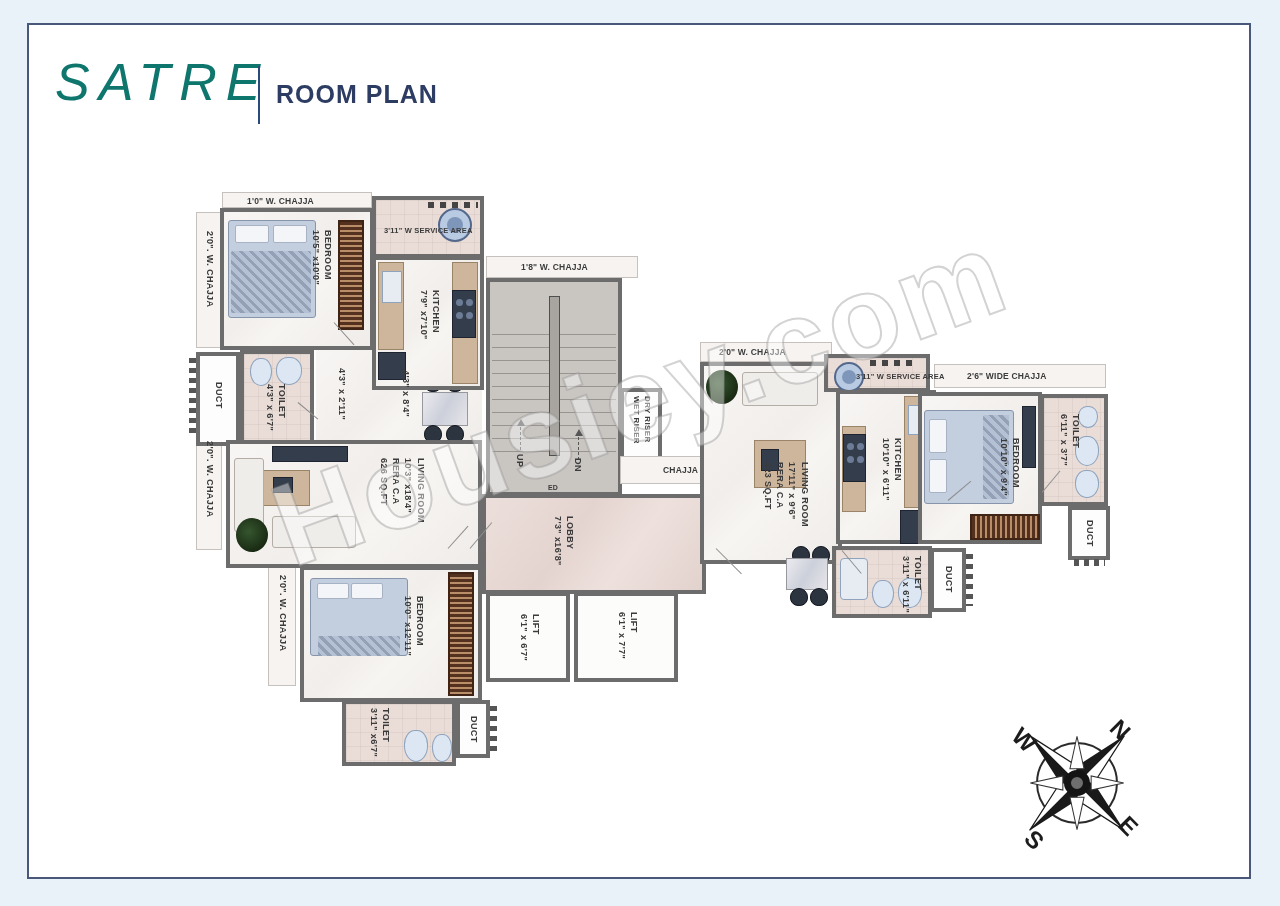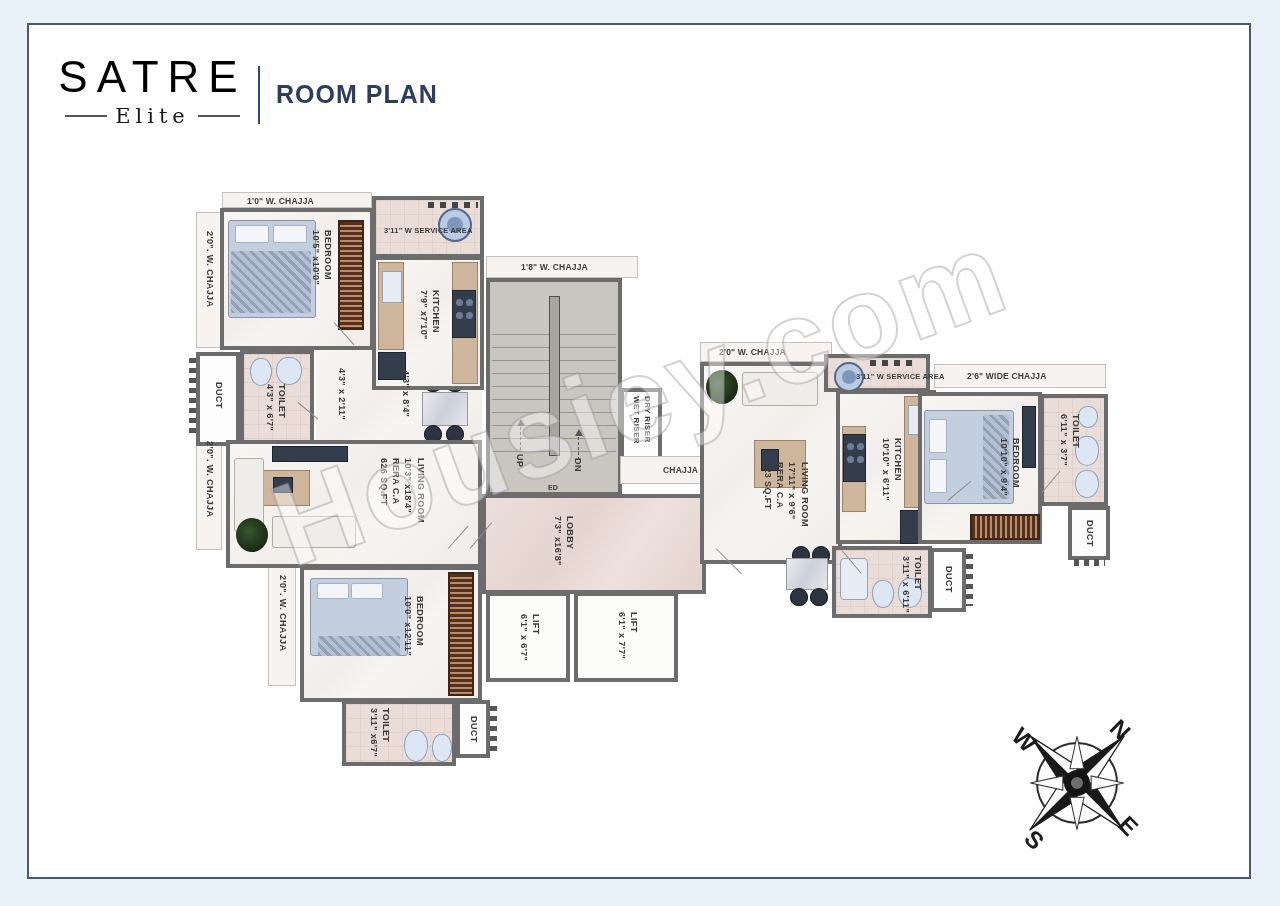--- a/index.html
+++ b/index.html
@@ -8,22 +8,22 @@
     background:#e9f1f9;overflow:hidden;
     font-family:"Liberation Sans",sans-serif;
   }
   .card{
     position:absolute;left:27px;top:23px;width:1224px;height:856px;
     background:#ffffff;border:2px solid #49587a;box-sizing:border-box;
   }
   
   .brand{position:absolute;left:55px;top:52px;width:195px;text-align:center;}
   .brand-main{
-    font-size:44px;font-weight:normal;letter-spacing:9px;color:#000000;
-    font-family:"Liberation Sans",sans-serif;white-space:nowrap;
+    font-size:52px;font-weight:normal;letter-spacing:9px;color:#0f766e;
+    font-family:"Liberation Sans",sans-serif;white-space:nowrap;font-style:italic;
   }
   .brand-sub-row{display:flex;align-items:center;justify-content:center;gap:8px;margin-top:2px;}
   .brand-dash{width:42px;height:2px;background:#555;}
   .brand-sub{font-family:"DejaVu Serif",serif;font-size:21px;letter-spacing:5px;color:#161616;}
   .vsep{position:absolute;left:258px;top:66px;width:2px;height:58px;background:#2b4a7c;}
   .page-title{
     position:absolute;left:276px;top:80px;font-size:25px;font-weight:bold;
     color:#2c3c63;letter-spacing:1px;
   }
   
@@ -89,25 +89,20 @@
   .lbl-service{font-size:7.5px;}
   .lbl-tiny{font-size:7px;}
 </style>
 </head>
 <body>
 
 <div class="card"></div>
 
 <div class="brand">
   <div class="brand-main">SATRE</div>
-  <div class="brand-sub-row">
-    <span class="brand-dash"></span>
-    <span class="brand-sub">Elite</span>
-    <span class="brand-dash"></span>
-  </div>
 </div>
 <div class="vsep"></div>
 <div class="page-title">ROOM PLAN</div>
 
 <div class="chajja-band" style="left:222px;top:192px;width:150px;height:16px;">
   <div class="hlabel" style="left:24px;top:3px;">1'0" W. CHAJJA</div>
 </div>
 <div class="chajja-band" style="left:196px;top:212px;width:26px;height:136px;">
   <div class="vlabel" style="left:7px;top:18px;">2'0". W. CHAJJA</div>
 </div>

